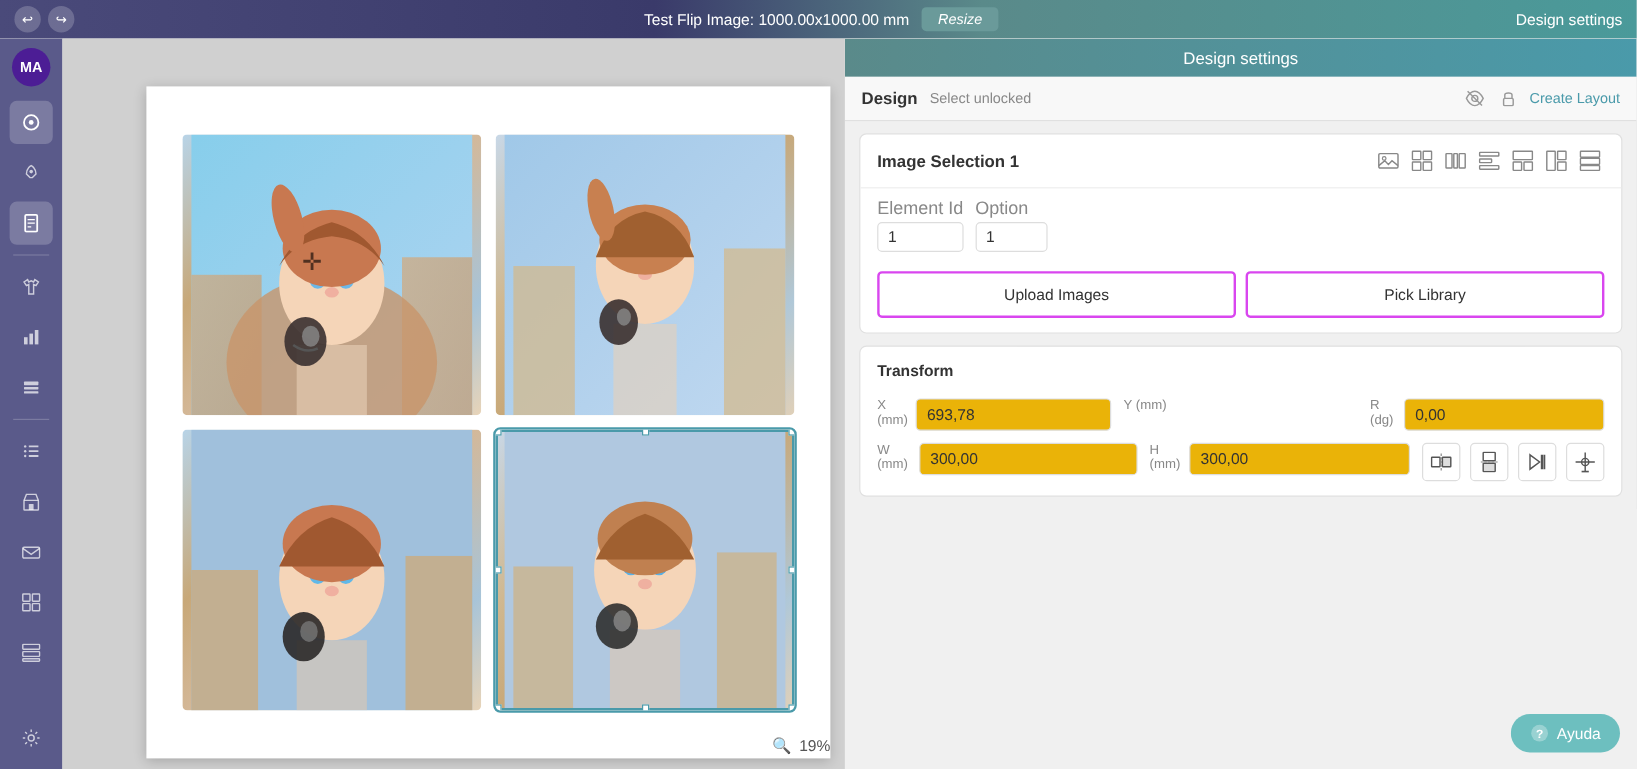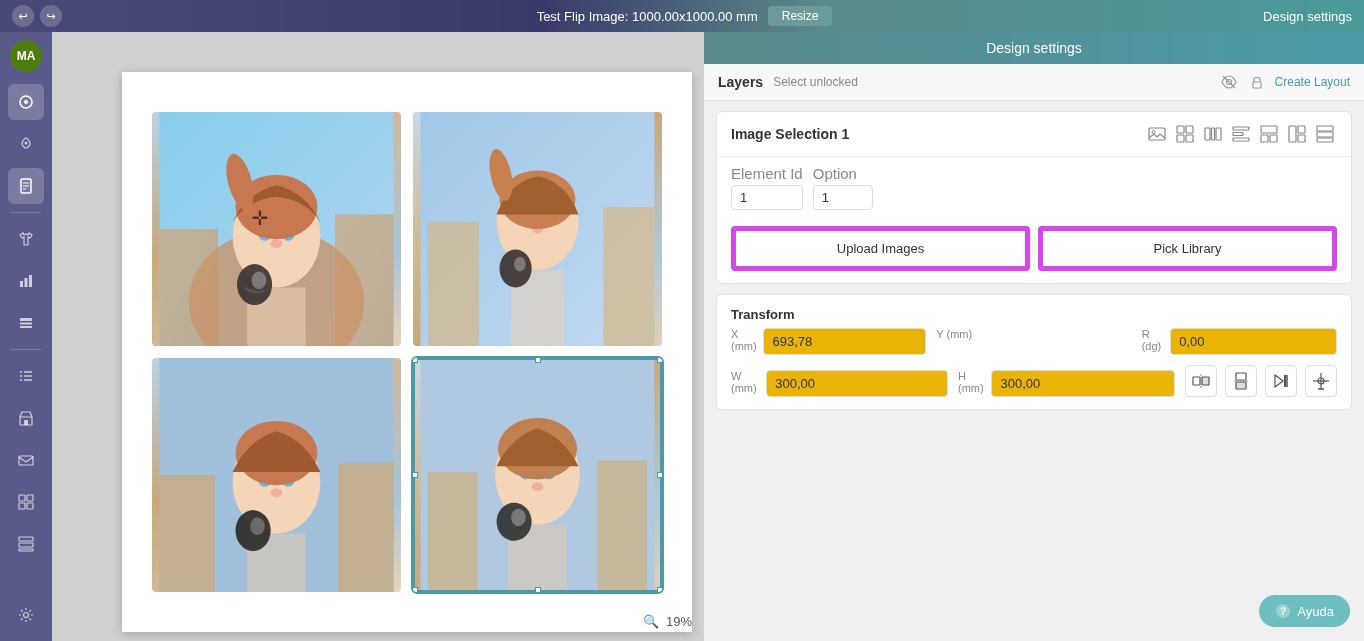--- a/index.html
+++ b/index.html
@@ -18,39 +18,39 @@
       flex-shrink: 0;
     }
     .topbar-center { display: flex; align-items: center; gap: 10px; margin-left: 44px; }
     .topbar-right { color: white; font-size: 13px; }
     .topbar-left { display: flex; align-items: center; gap: 6px; }
     .topbar-icon-btn {
       width: 22px; height: 22px; border-radius: 50%; background: rgba(255,255,255,0.2);
       display: flex; align-items: center; justify-content: center; cursor: pointer; color: white; font-size: 11px;
     }
     .resize-btn {
-      background: #6a9a9a; border: none; color: white; padding: 3px 14px; border-radius: 4px; cursor: pointer; font-size: 12px;
+      background: #6a9a9a; border: none; color: white; padding: 3px 14px; border-radius: 4px; cursor: pointer; font-size: 12px; font-style: italic;
     }
 
     
     .main-layout { display: flex; flex: 1; overflow: hidden; }
 
     
     .sidebar {
       width: 52px;
       background: #5a5a8a;
       display: flex;
       flex-direction: column;
       align-items: center;
       padding: 8px 0;
       gap: 6px;
       flex-shrink: 0;
     }
     .sidebar-avatar {
-      width: 32px; height: 32px; border-radius: 50%; background: #4d7c0f;
+      width: 32px; height: 32px; border-radius: 50%; background: #4c1d95;
       display: flex; align-items: center; justify-content: center; color: white; font-size: 12px; font-weight: bold;
       margin-bottom: 6px;
     }
     .sidebar-item {
       width: 36px; height: 36px; display: flex; align-items: center; justify-content: center;
       color: rgba(255,255,255,0.7); cursor: pointer; border-radius: 6px; font-size: 16px;
     }
     .sidebar-item.active { background: rgba(255,255,255,0.2); color: white; }
     .sidebar-divider { width: 30px; height: 1px; background: rgba(255,255,255,0.2); margin: 2px 0; }
 
@@ -168,29 +168,29 @@
     .field-group { display: flex; flex-direction: column; gap: 3px; }
     .field-label { font-size: 15px; color: #888; }
     .field-value {
       font-size: 13px; color: #333;
       border: 1px solid #ddd; border-radius: 4px; padding: 4px 8px;
       min-width: 60px; background: white;
     }
 
     .action-buttons { display: flex; gap: 8px; padding: 8px 14px 12px; }
     .upload-btn, .library-btn {
-      flex: 1; padding: 10px 6px; border: 5px solid #d946ef; border-radius: 4px;
+      flex: 1; padding: 10px 6px; border: 2px solid #d946ef; border-radius: 4px;
       background: white; cursor: pointer; font-size: 13px; color: #333; text-align: center;
     }
 
     .transform-section { margin: 0 12px 10px; }
     .transform-box {
       background: white; border: 1px solid #e0e0e0; border-radius: 6px; padding: 12px 14px;
     }
-    .transform-title { font-size: 13px; font-weight: 600; color: #333; margin-bottom: 6px; }
+    .transform-title { font-size: 13px; font-weight: 600; color: #333; margin-bottom: 16px; }
     .transform-grid {
       display: grid; grid-template-columns: 1fr 1fr 1fr; gap: 10px;
       margin-bottom: 10px;
     }
     .transform-row {
       display: grid; grid-template-columns: 1fr 1fr; gap: 10px;
     }
     .transform-field { display: flex; flex-direction: row; gap: 3px; }
     .transform-label { font-size: 11px; color: #888; }
     .transform-input {
@@ -453,21 +453,21 @@
   </div>
 
   <div class="right-panel">
 
     <div class="panel-header">
       <span>Design settings</span>
     </div>
 
     <div class="layers-bar">
       <div class="layers-left">
-        <span class="layers-title">Layers</span>
+        <span class="layers-title">Design</span>
         <span class="select-unlocked">Select unlocked</span>
       </div>
       <div class="layers-right">
         <div class="icon-btn-sm">
           <svg width="16" height="16" viewBox="0 0 16 16">
               <path d="M1 8 C3 4 6 2 8 2 C10 2 13 4 15 8 C13 12 10 14 8 14 C6 14 3 12 1 8Z" fill="none" stroke="#999" stroke-width="1.2"></path>
               <circle cx="8" cy="8" r="2.5" fill="none" stroke="#999" stroke-width="1.2"></circle>
               <line x1="2" y1="2" x2="14" y2="14" stroke="#999" stroke-width="1.2"></line>
             </svg>
         </div>
@@ -564,21 +564,21 @@
             <input class="transform-input" type="text" value="693,78" style="">
           </div>
           <div class="transform-field">
             <span class="transform-label">Y (mm)</span>
           </div>
           <div class="transform-field">
             <span class="transform-label">R (dg)</span>
             <input class="transform-input" type="text" value="0,00" style="">
           </div>
         </div>
-        <div style="display:flex; gap:10px; align-items:flex-end;">
+        <div style="display:flex; gap:10px; align-items:flex-start;">
           <div class="transform-row" style="flex:1;">
             <div class="transform-field">
               <span class="transform-label">W (mm)</span>
               <input class="transform-input" type="text" value="300,00" style="">
             </div>
             <div class="transform-field">
               <span class="transform-label">H (mm)</span>
               <input class="transform-input" type="text" value="300,00" style="">
             </div>
           </div>

